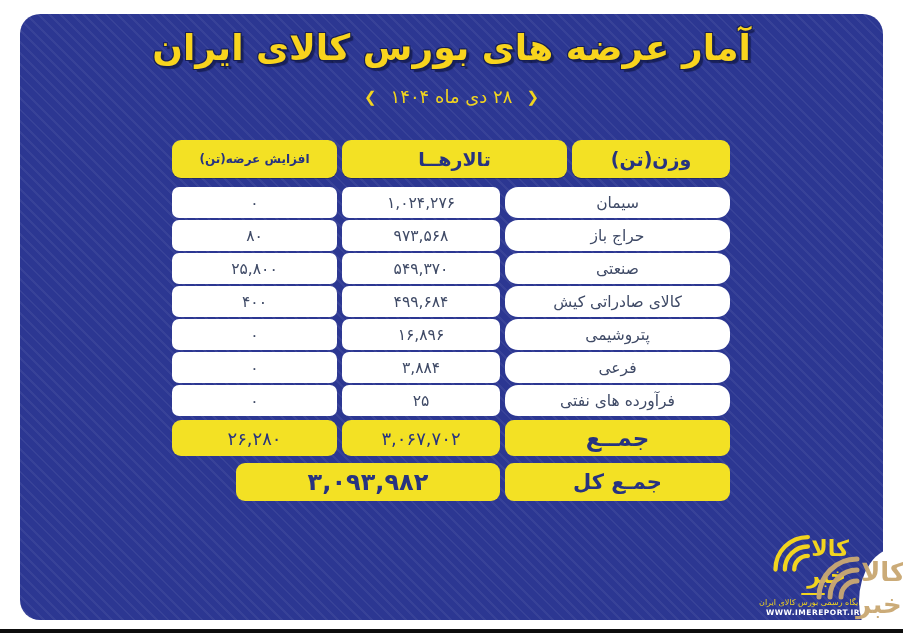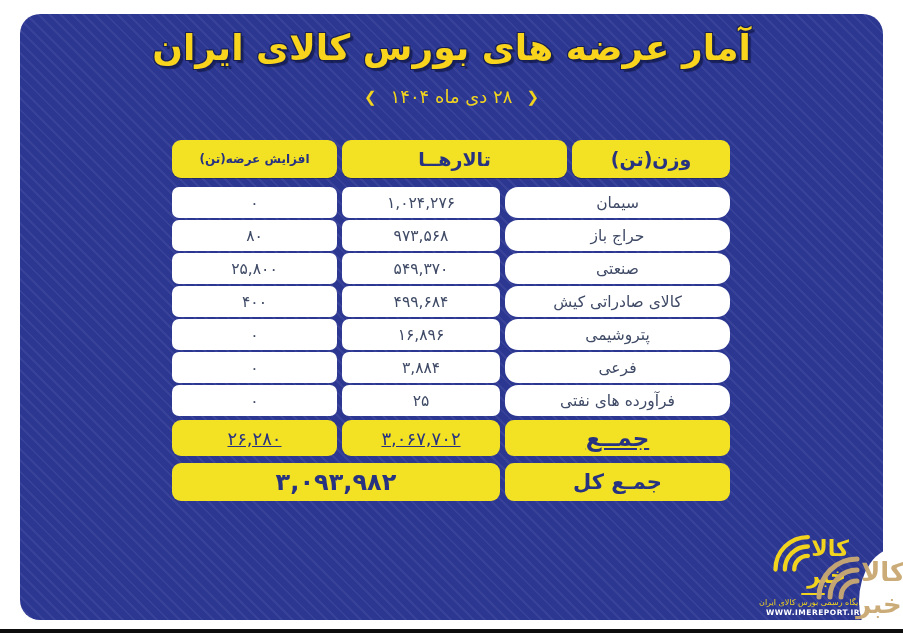--- a/index.html
+++ b/index.html
@@ -41,30 +41,30 @@
   .c-hall{ width:225px;border-radius:13px; } .c-weight{ width:158px; } .c-inc{ width:165px; }
   .head .cell{
     background:#f3e124; height:38px; border-radius:9px;
     color:#273380; font-weight:bold; font-size:19px;
     box-shadow:0 1px 0 rgba(0,0,0,0.25);
   }
   .head { margin-bottom:9px; }
   .head .c-inc{ font-size:12px; }
   .total .cell{
     background:#f3e124; height:36px; border-radius:9px;
-    color:#273380; font-size:18px;text-decoration:underline;
+    color:#273380; font-size:18px;
   }
   .total{ margin-top:4px; }
   .total .c-hall{ font-size:23px; font-weight:bold; }
   .grand{ margin-top:7px; }
   .grand .cell{
     background:#f3e124; height:38px; border-radius:9px; color:#273380;
   }
   .grand .c-hall{ font-size:21px; font-weight:bold; }
-  .c-grandval{ width:328px; font-size:24px; font-weight:bold; letter-spacing:4px; }
+  .c-grandval{ width:264px; font-size:24px; font-weight:bold; letter-spacing:4px; }
   
   .logo-main{
     position:absolute; top:518px; right:20px; width:100px; text-align:center;
   }
   .logo-main svg{ display:block; margin:0 auto; }
   .logo-divider{ width:24px; height:2px; background:#f2d41f; margin:3px auto 3px auto; border-radius:1px; }
   .logo-tagline{ color:#f2d41f; font-size:8px; direction:rtl; white-space:nowrap; }
   .logo-site{ color:#ffffff; font-size:7.5px; font-weight:bold; letter-spacing:0.5px; margin-top:1px; }
   
   .corner-blob{

